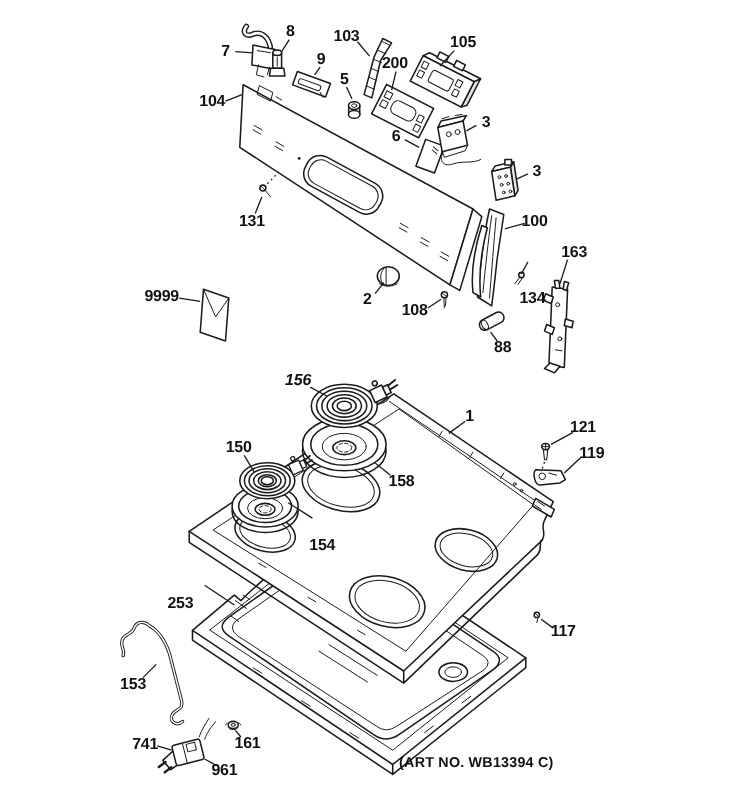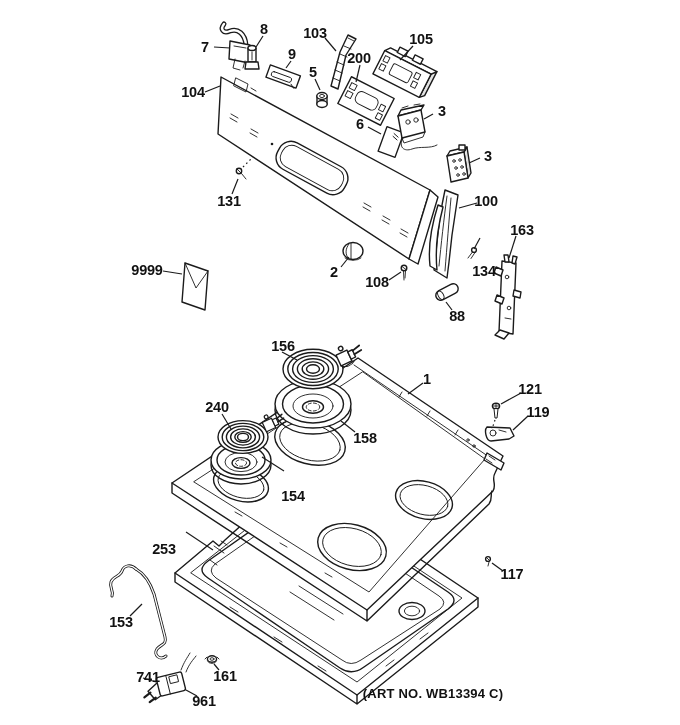--- a/index.html
+++ b/index.html
@@ -348,30 +348,30 @@
       <div class="callout" style="left: 442px; top: 111px;">3</div>
       <div class="callout" style="left: 488px; top: 156px;">3</div>
       <div class="callout" style="left: 229px; top: 201px;">131</div>
       <div class="callout" style="left: 486px; top: 201px;">100</div>
       <div class="callout" style="left: 484px; top: 232px; margin-top: 39px;">134</div>
       <div class="callout" style="left: 522px; top: 230px;">163</div>
       <div class="callout" style="left: 334px; top: 272px;">2</div>
       <div class="callout" style="left: 377px; top: 282px;">108</div>
       <div class="callout" style="left: 457px; top: 316px;">88</div>
       <div class="callout" style="left: 147px; top: 270px;">9999</div>
-      <div class="callout" style="left: 283px; top: 346px;">156</div>
-      <div class="callout" style="left: 217px; top: 407px;">240</div>
+      <div class="callout" style="left: 271px; top: 346px; font-style: italic;">156</div>
+      <div class="callout" style="left: 217px; top: 407px;">150</div>
       <div class="callout" style="left: 365px; top: 438px;">158</div>
       <div class="callout" style="left: 293px; top: 496px;">154</div>
       <div class="callout" style="left: 427px; top: 379px;">1</div>
       <div class="callout" style="left: 530px; top: 389px;">121</div>
       <div class="callout" style="left: 538px; top: 412px;">119</div>
       <div class="callout" style="left: 512px; top: 574px;">117</div>
       <div class="callout" style="left: 164px; top: 527px; margin-top: 22px;">253</div>
       <div class="callout" style="left: 121px; top: 622px;">153</div>
-      <div class="callout" style="left: 148px; top: 677px;">741</div>
+      <div class="callout" style="left: 132px; top: 677px;">741</div>
       <div class="callout" style="left: 225px; top: 676px;">161</div>
       <div class="callout" style="left: 204px; top: 701px;">961</div>
     </div>
 
 <div class="artno" style="left:433px;top:693px;">(ART NO. WB13394 C)</div>
 
 </div>
 
 </body></html>

